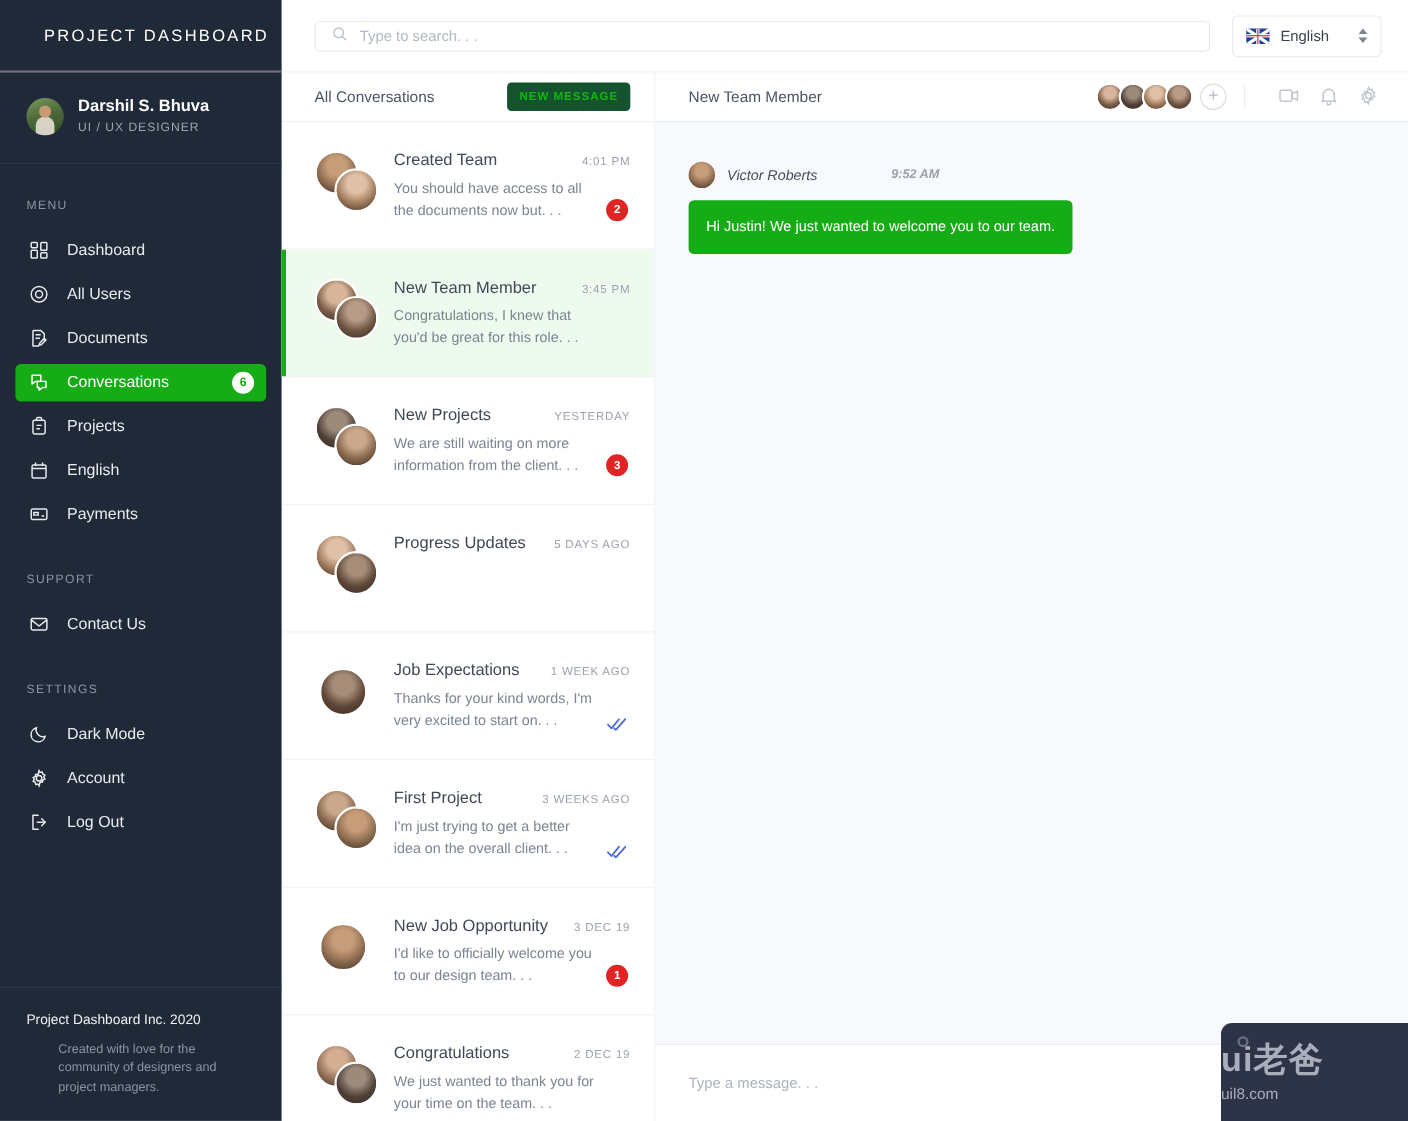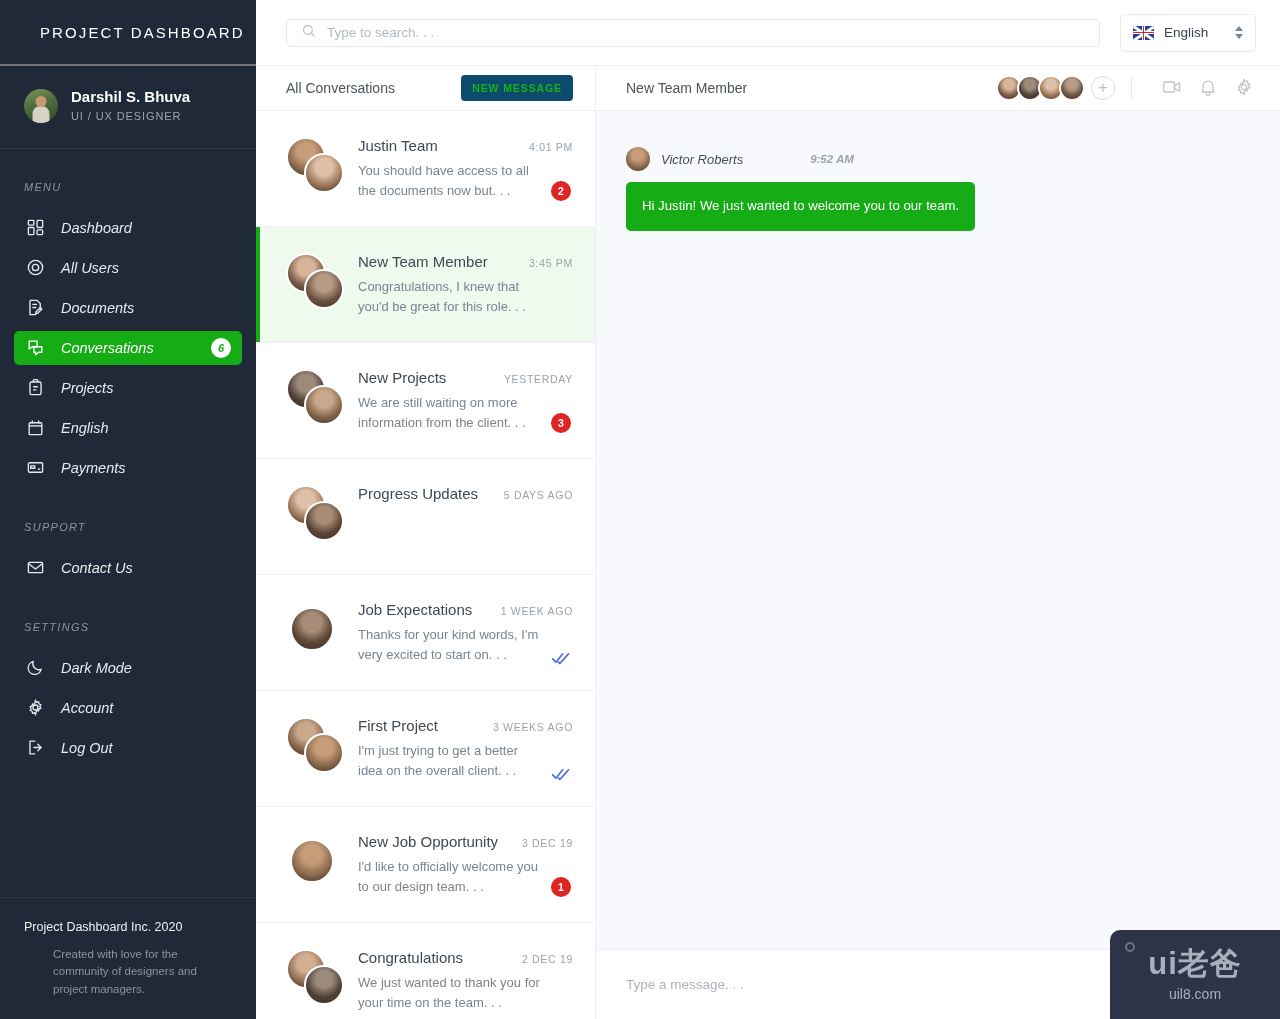--- a/index.html
+++ b/index.html
@@ -47,21 +47,21 @@
   .avatar-img::before {
     content: ""; position: absolute; left: 50%; top: 20%;
     transform: translateX(-50%);
     width: 11px; height: 11px; border-radius: 50%;
     background: #c99a72; z-index: 2;
   }
   .profile-text { line-height: 1.25; }
   .profile-name { font-size: 15px; font-weight: 600; color: #ffffff; }
   .profile-role { font-size: 11px; letter-spacing: 0.9px; color: #9aa4b2; margin-top: 3px; }
 
-  .nav { padding-top: 22px; flex: 1 1 auto; overflow: hidden; font-style: italic; }
+  .nav { padding-top: 22px; flex: 1 1 auto; overflow: hidden; }
   .nav-section {
     font-size: 11px; letter-spacing: 1.3px; color: #8b94a3;
     padding: 10px 24px 12px 24px;
   }
   .nav-section.gap { padding-top: 30px; }
   .nav-item {
     display: flex; align-items: center; gap: 16px;
     height: 34px; margin: 6px 14px; padding: 0 11px;
     border-radius: 5px; cursor: pointer;
     color: #e8eaee; font-size: 14.5px;
@@ -139,21 +139,21 @@
     min-height: 0;
   }
   .convos-head {
     height: 45px; flex: 0 0 45px;
     display: flex; align-items: center; justify-content: space-between;
     padding: 0 22px 0 30px;
     border-bottom: 1px solid #eceef1;
   }
   .convos-title { font-size: 14px; color: #4a5462; }
   .new-msg-btn {
-    background: #0c4a6e; color: #12b512;
+    background: #14532d; color: #12b512;
     font-size: 10.5px; font-weight: 700; letter-spacing: 0.9px;
     border: none; border-radius: 4px; padding: 7px 11px; cursor: pointer;
     font-family: "Liberation Sans", sans-serif;
   }
   .convo-list { flex: 1 1 auto; overflow: hidden; }
   .convo {
     display: flex; align-items: flex-start; gap: 14px;
     padding: 26px 22px 26px 30px;
     border-bottom: 1px solid #eff1f4;
     cursor: pointer; position: relative; height: 116px;
@@ -232,21 +232,21 @@
     font-size: 13.5px; color: #3b4450;
     font-family: "Liberation Sans", sans-serif; background: transparent;
   }
   .composer input::placeholder { color: #acb3bd; }
 
   
   .watermark {
     position: absolute; right: 0px; bottom: 0px;
     width: 170px; height: 89px;
     background: #2e3448; border-radius: 10px 0 0 0;
-    display: flex; flex-direction: column; align-items: center; justify-content: center;
+    display: flex; flex-direction: column; justify-content: center;
     gap: 2px;
   }
   .wm-dot {
     position: absolute; left: 15px; top: 12px;
     width: 10px; height: 10px; border-radius: 50%;
     border: 2px solid #6b7186;
   }
   .wm-main { font-size: 31px; font-weight: 700; color: #a9aebd; letter-spacing: 1px; line-height: 1; }
   .wm-sub { font-size: 14px; color: #a9aebd; margin-top: 5px; }
   .app-wrap { position: relative; width: 1280px; height: 1019px; }
@@ -424,21 +424,21 @@
           <button class="new-msg-btn">NEW MESSAGE</button>
         </div>
         <div class="convo-list" id="convo-root">
               <div class="convo">
                 <div class="stack">
                   <span class="pic a" style="background:radial-gradient(circle at 50% 34%, #c79d79 0 28%, #8c6b4f 60%, #3a2c22 100%);"></span>
                   <span class="pic b" style="background:radial-gradient(circle at 50% 34%, #e0c0a6 0 28%, #a07a5c 60%, #3a2c22 100%);"></span>
                 </div>
                 <div class="convo-body">
                   <div class="convo-top">
-                    <span class="convo-name">Justin Team</span>
+                    <span class="convo-name">Created Team</span>
                     <span class="convo-time">4:01 PM</span>
                   </div>
                   <div class="convo-bottom">
                     <span class="convo-snip">You should have access to all the documents now but. . .</span>
                     <span class="convo-meta">
                       <span class="count-badge">2</span>
                     </span>
                   </div>
                 </div>
               </div>

